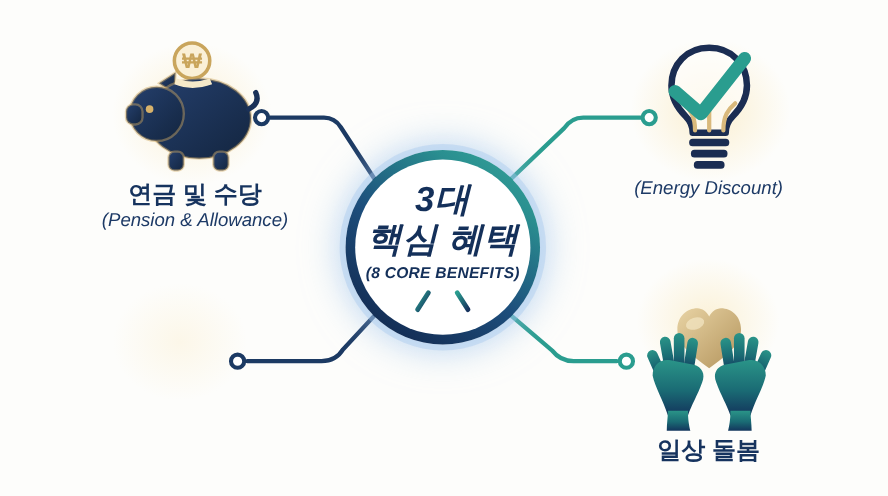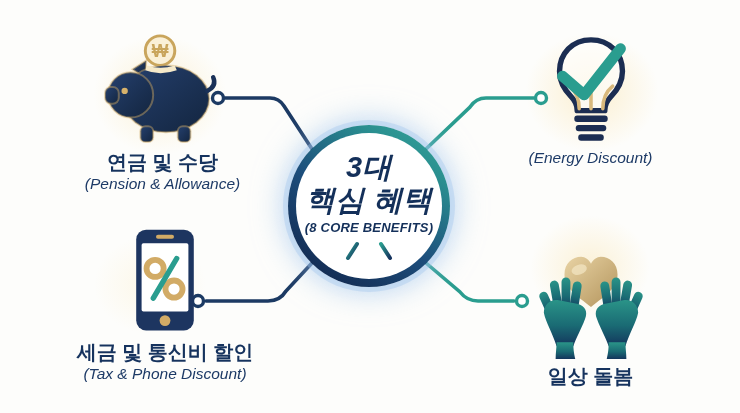--- a/index.html
+++ b/index.html
@@ -128,35 +128,20 @@
           <rect x="43" y="87" width="34" height="6.5" rx="3"></rect>
           <rect x="44.5" y="96.5" width="31" height="6.5" rx="3"></rect>
           <rect x="47" y="106" width="26" height="6.5" rx="3"></rect>
         </g>
         <path d="M31,47 L53,66 L90,19" fill="none" stroke="#2a9d8f" stroke-width="11" stroke-linecap="round" stroke-linejoin="round"></path>
       </svg>
     </div>
     <div class="label-en">(Energy Discount)</div>
   </div>
 
-  <div class="benefit b-bl">
-    <div class="iconwrap">
-      <svg width="72" height="110" viewBox="0 0 80 118">
-        <rect x="8" y="2" width="64" height="112" rx="11" fill="#1d3560"></rect>
-        <rect x="14" y="17" width="52" height="76" rx="2" fill="#ffffff"></rect>
-        <rect x="30" y="7.5" width="20" height="4.5" rx="2.2" fill="#d2ab66"></rect>
-        <circle cx="40" cy="103" r="6" fill="#d2ab66"></circle>
-        <circle cx="29" cy="45" r="9.5" fill="none" stroke="#d2ab66" stroke-width="6.5"></circle>
-        <circle cx="50" cy="68" r="9.5" fill="none" stroke="#d2ab66" stroke-width="6.5"></circle>
-        <line x1="53" y1="34" x2="27" y2="78" stroke="#2a9d8f" stroke-width="6" stroke-linecap="round"></line>
-      </svg>
-    </div>
-    <div class="label-ko">세금 및 통신비 할인</div>
-    <div class="label-en">(Tax &amp; Phone Discount)</div>
-  </div>
 
   <div class="benefit b-br">
     <div class="iconwrap">
       <svg width="118" height="112" viewBox="0 0 120 114">
         <defs>
           <linearGradient id="handGrad" x1="0" y1="0" x2="0" y2="1">
             <stop offset="0" stop-color="#2a9488"></stop>
               <stop offset="0.55" stop-color="#1a6b74"></stop>
               <stop offset="1" stop-color="#13355c"></stop>
           </linearGradient>

